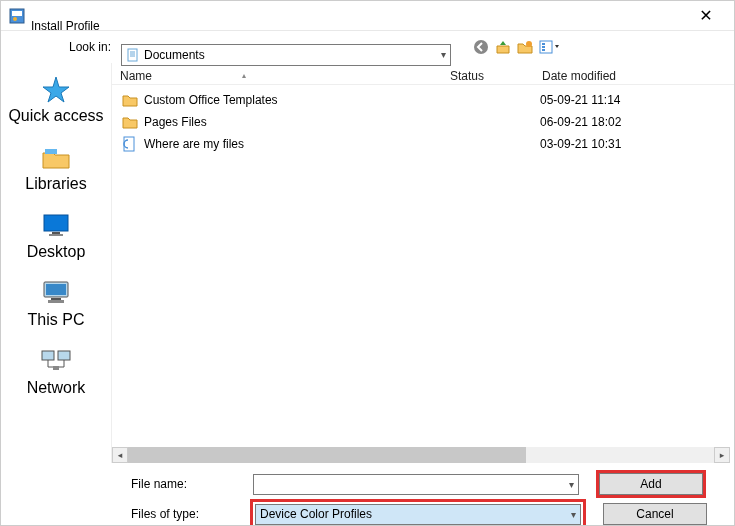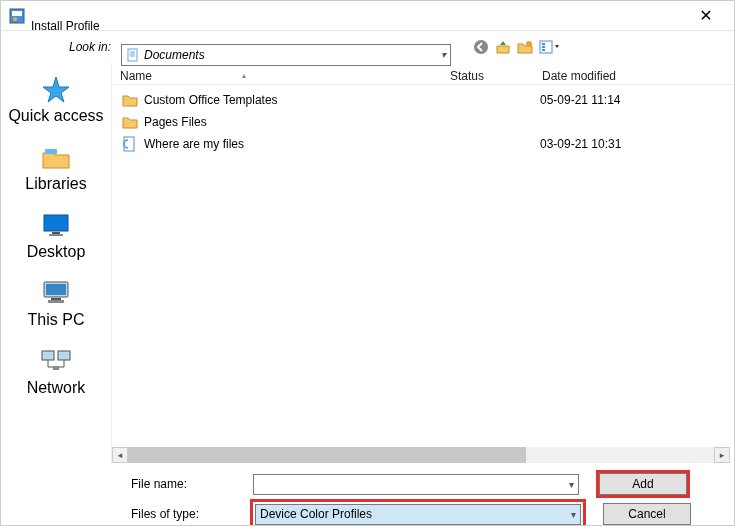--- a/index.html
+++ b/index.html
@@ -1,21 +1,21 @@
 <!DOCTYPE html>
 <html><head>
 <meta charset="utf-8">
 <style>
   * { box-sizing: border-box; margin: 0; padding: 0; font-family: 'Segoe UI', Tahoma, sans-serif; font-size: 12px; }
   body { background: #fff; width: 735px; height: 526px; overflow: hidden; border: 1px solid #ccc; }
   .titlebar { height: 30px; display: flex; align-items: center; padding: 0 8px; border-bottom: 1px solid #e8e8e8; }
   .titlebar .app-icon { width: 16px; height: 16px; margin-right: 6px; }
   .titlebar .title { flex: 1; font-size: 12px; margin-top: 20px; }
   .titlebar .close { width: 40px; text-align: center; font-size: 16px; }
-  .lookin-row { height: 32px; display: flex; align-items: center; padding: 4px 12px 4px 0; font-style: italic; }
+  .lookin-row { height: 32px; display: flex; align-items: center; padding: 4px 12px 4px 0; }
   .lookin-label { width: 120px; text-align: right; padding-right: 10px; }
   .lookin-select { flex: 0 0 330px; height: 22px; border: 1px solid #7a7a7a; display: flex; align-items: center; padding: 0 4px; background: #fff; position: relative; margin-top: 15px; }
   .lookin-select .doc-icon { width: 14px; height: 14px; margin-right: 4px; }
   .lookin-select .chev { position: absolute; right: 4px; font-size: 10px; color: #555; }
   .toolbar-icons { display: flex; gap: 6px; margin-left: 22px; align-items: center; }
   .toolbar-icons .ticon { width: 16px; height: 16px; }
   .body-area { display: flex; height: 400px; }
   .places { width: 110px; border-right: none; padding-top: 12px; }
   .place { display: flex; flex-direction: column; align-items: center; margin-bottom: 18px; cursor: pointer; }
   .place .picon { width: 34px; height: 28px; margin-bottom: 4px; }
@@ -35,21 +35,21 @@
   .row .rdate { flex: 1; }
   .hscroll { position: absolute; bottom: 0; left: 0; right: 4px; height: 16px; display: flex; align-items: center; }
   .hscroll .arrow { width: 16px; height: 16px; background: #f0f0f0; border: 1px solid #ccc; display:flex; align-items:center; justify-content:center; font-size:9px; color:#555;}
   .hscroll .track { flex:1; height:16px; background:#f0f0f0; position:relative;}
   .hscroll .thumb { position:absolute; left:0; top:0; height:100%; width:68%; background:#c8c8c8;}
   .bottom { padding: 6px 12px 0 130px; position:relative;}
   .brow { display: flex; align-items: center; height: 30px; }
   .blabel { width: 122px; }
   .binput { width: 326px; height: 21px; border:1px solid #7a7a7a; background:#fff; position:relative; display:flex; align-items:center; padding:0 4px;}
   .binput .chev { position:absolute; right:4px; font-size:10px; color:#555;}
-  .btn { width: 88px; height: 22px; border:1px solid #7a7a7a; background:#e1e1e1; text-align:center; line-height:20px; margin-left: 20px;}
+  .btn { width: 104px; height: 22px; border:1px solid #7a7a7a; background:#e1e1e1; text-align:center; line-height:20px; margin-left: 20px;}
   .highlight-red { outline: 3px solid #e03030; outline-offset: 0;}
   .combo-wrap { position:relative; }
   .combo-wrap.highlight-red { padding:2px; }
   .dropdown { position:absolute; top:24px; left:2px; width:326px; border:1px solid #000; background:#fff; z-index:10;}
   .filetype-sel { background:#cfe6f7; }
   svg { display:block; }
 </style>
 </head>
 <body>
 
@@ -187,20 +187,21 @@
           <span class="rdate">05-09-21 11:14</span>
         </div>
         <div class="row">
           <span class="ricon">
             <svg viewBox="0 0 16 16">
               <path d="M1 4 L6 4 L8 6 L15 6 L15 14 L1 14 Z" fill="#f8c866" stroke="#c89020"></path>
             </svg>
           </span>
           <span class="rname">Pages Files</span>
           <span class="rstatus"></span>
+          <span class="rdate">06-09-21 18:02</span>
         </div>
         <div class="row">
           <span class="ricon">
             <svg viewBox="0 0 16 16">
               <rect x="2" y="1" width="10" height="14" fill="#fff" stroke="#4a90d9"></rect>
               <path d="M6 12 A4 4 0 0 1 6 4" fill="none" stroke="#4a90d9" stroke-width="1.5"></path>
             </svg>
           </span>
           <span class="rname">Where are my files</span>
           <span class="rstatus"></span>

